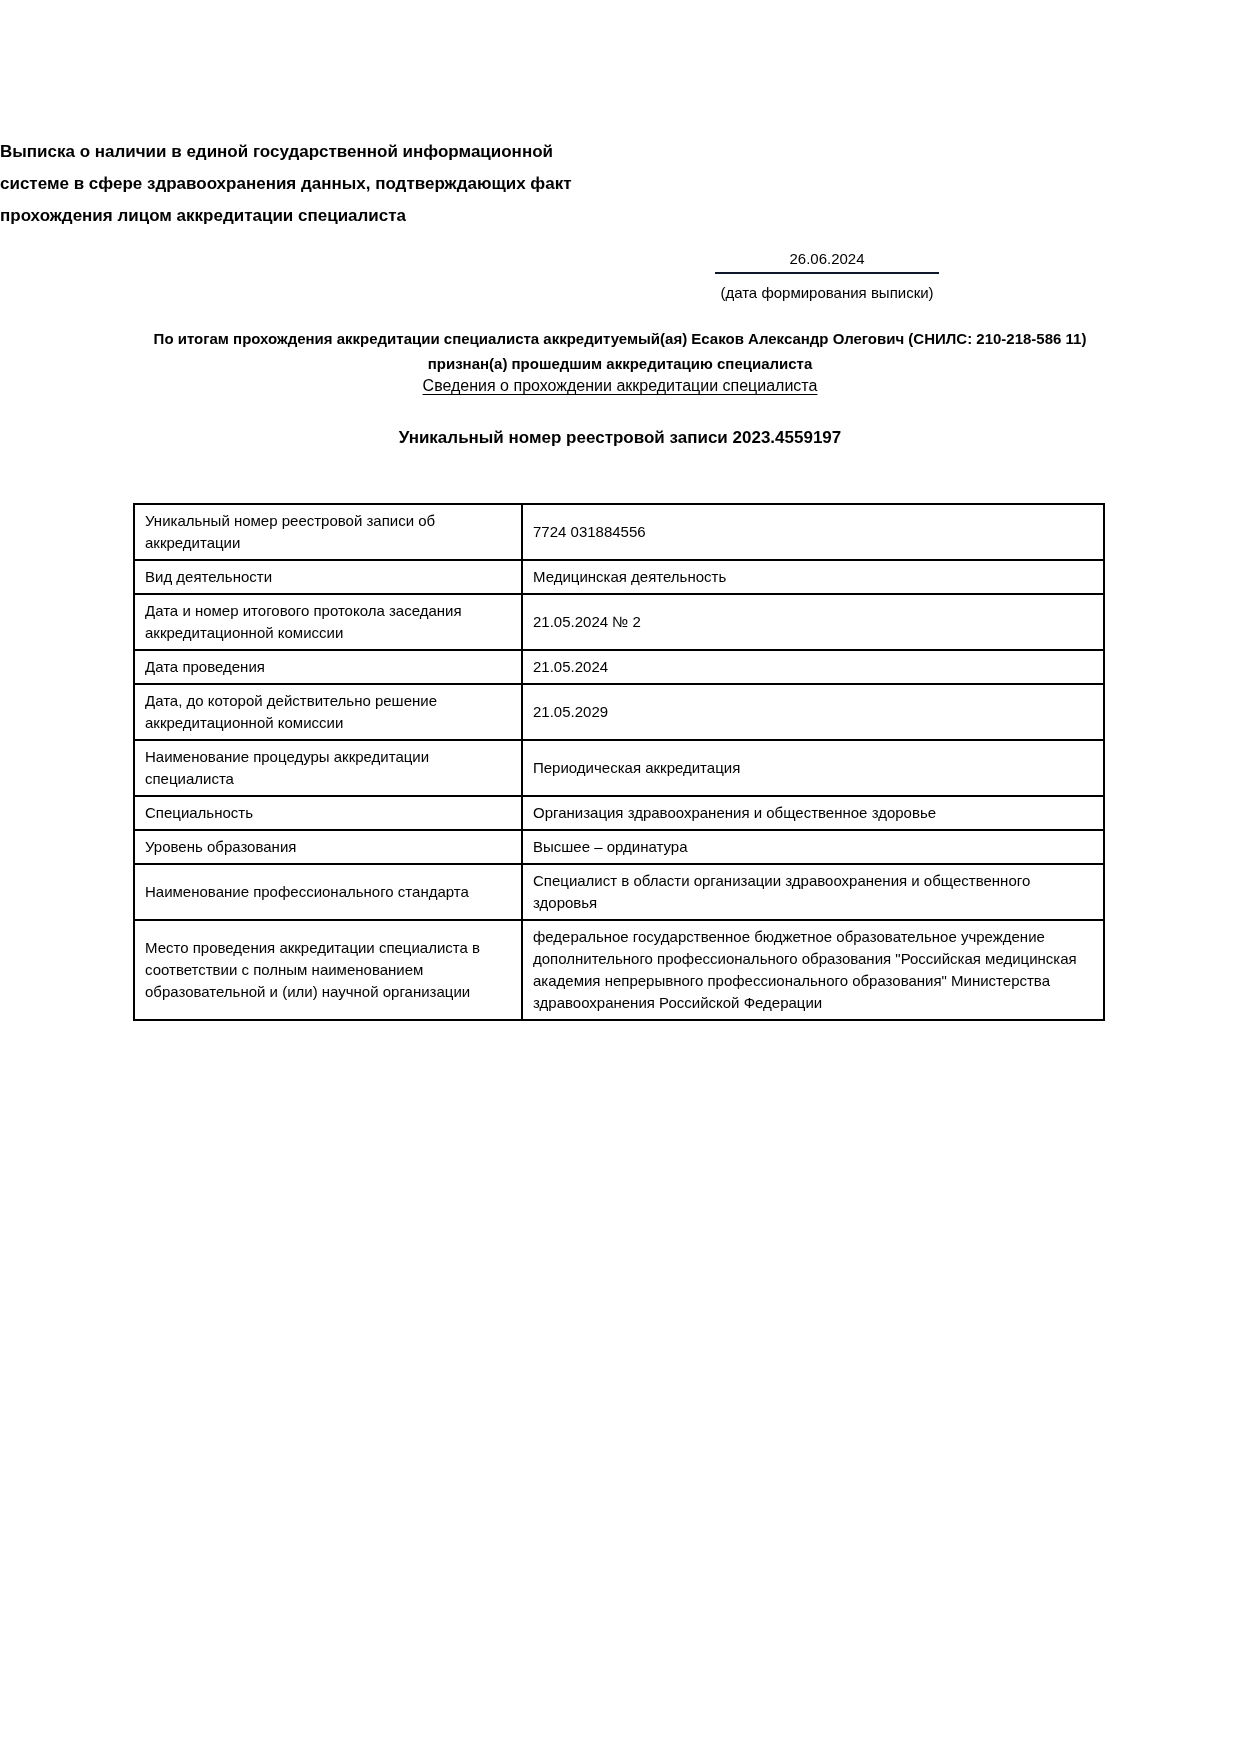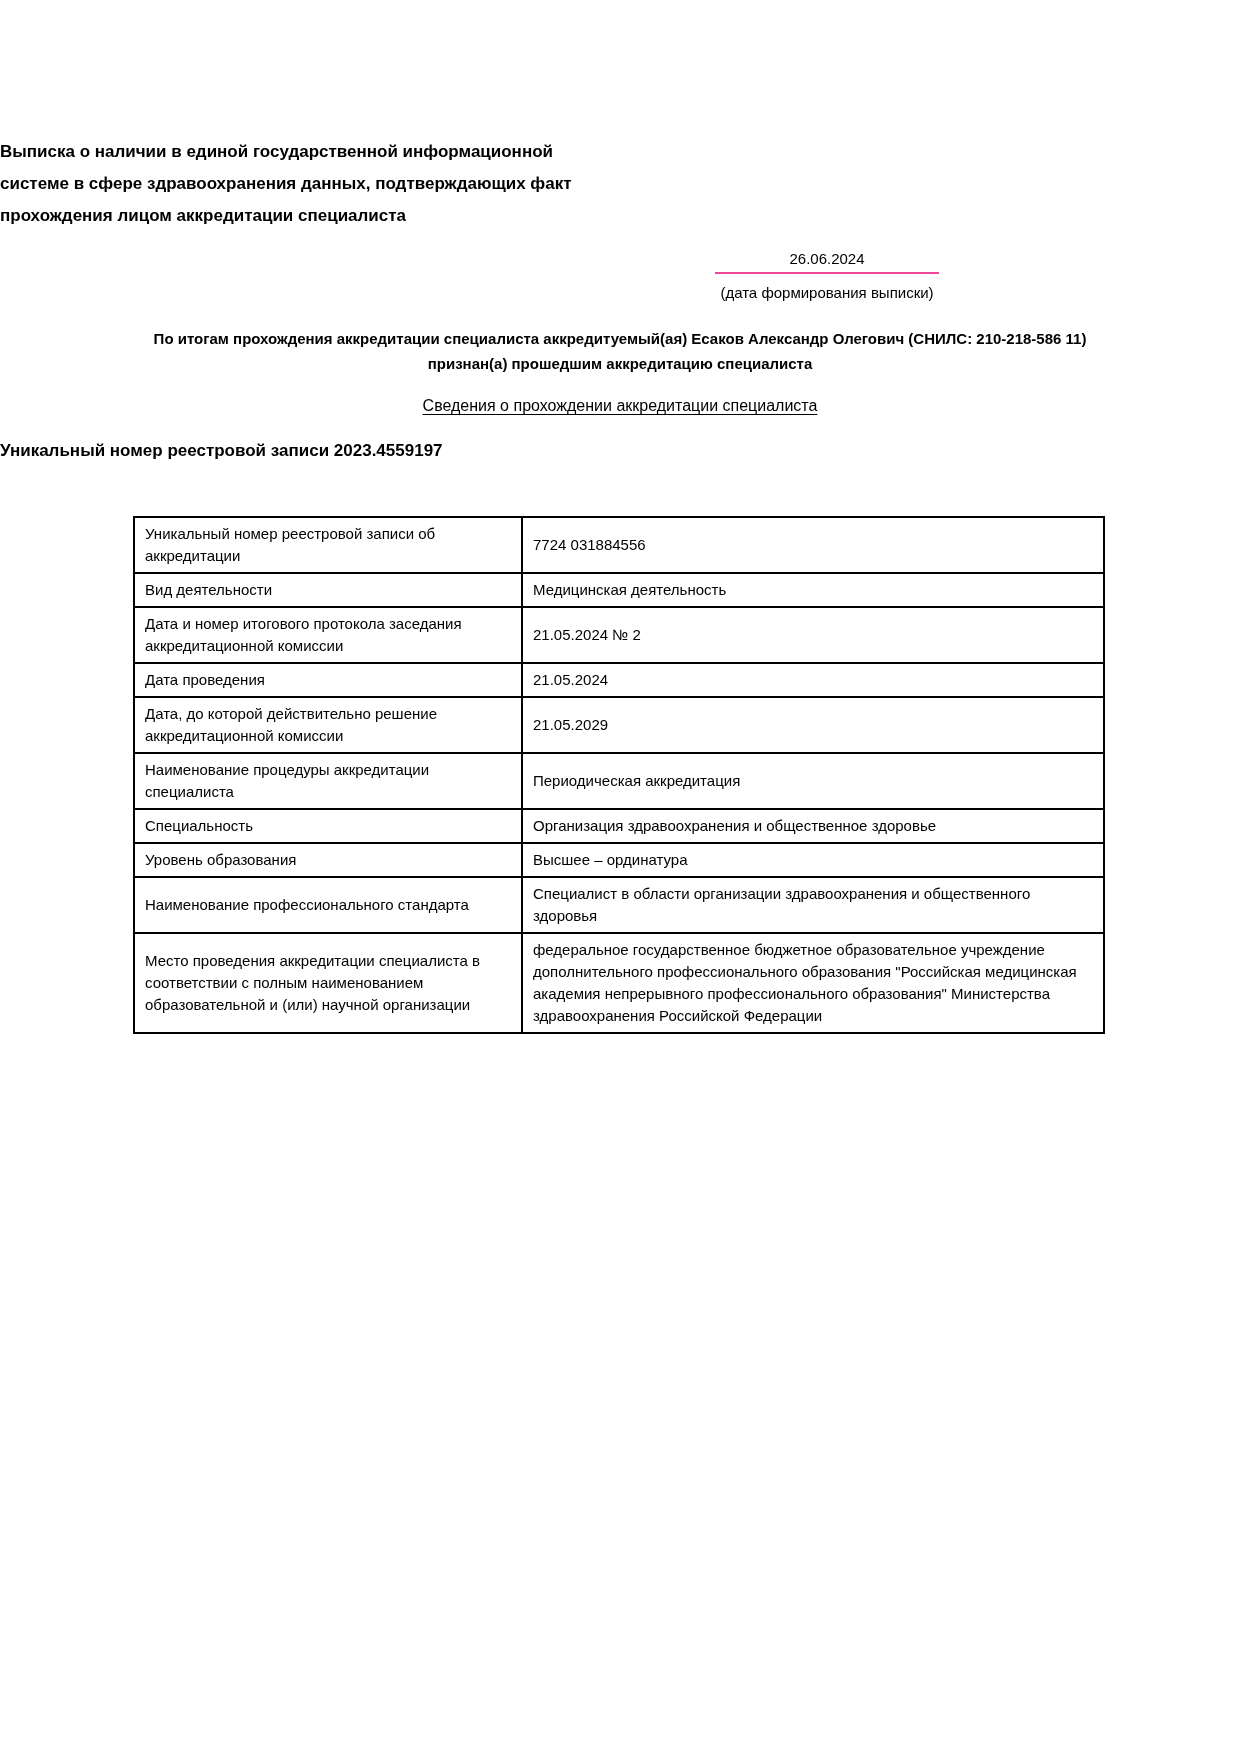--- a/index.html
+++ b/index.html
@@ -26,47 +26,48 @@
   }
   .date-block {
     width: 240px;
     margin: 16px 0 0 707px;
     font-size: 15px;
     line-height: 22px;
   }
   .date-line {
     margin: 0 8px;
     text-align: center;
-    border-bottom: 2px solid #ec4899;
+    border-bottom: 2px solid #0f172a;
     padding-bottom: 2px;
   }
   .date-caption {
     text-align: center;
     padding-top: 8px;
     white-space: nowrap;
   }
   .intro {
     margin: 22px 95px 0 95px;
     text-align: center;
     font-size: 15px;
     line-height: 25px;
     font-weight: bold;
   }
   .section-heading {
-    margin-top: 20px;
+    margin-top: 0;
     text-align: center;
     font-size: 16px;
     line-height: 20px;
   }
   .section-heading span {
     text-decoration: underline;
     text-underline-offset: 3px;
   }
   .registry-heading {
-    margin-top: 22px;
+    margin-top: 29px;
+    text-align: center;
     font-size: 17px;
     font-weight: bold;
     line-height: 26px;
   }
   table.acc-table {
     margin: 52px 0 0 133px;
     width: 972px;
     border-collapse: collapse;
     border: 2px solid #0f766e;
     table-layout: fixed;

